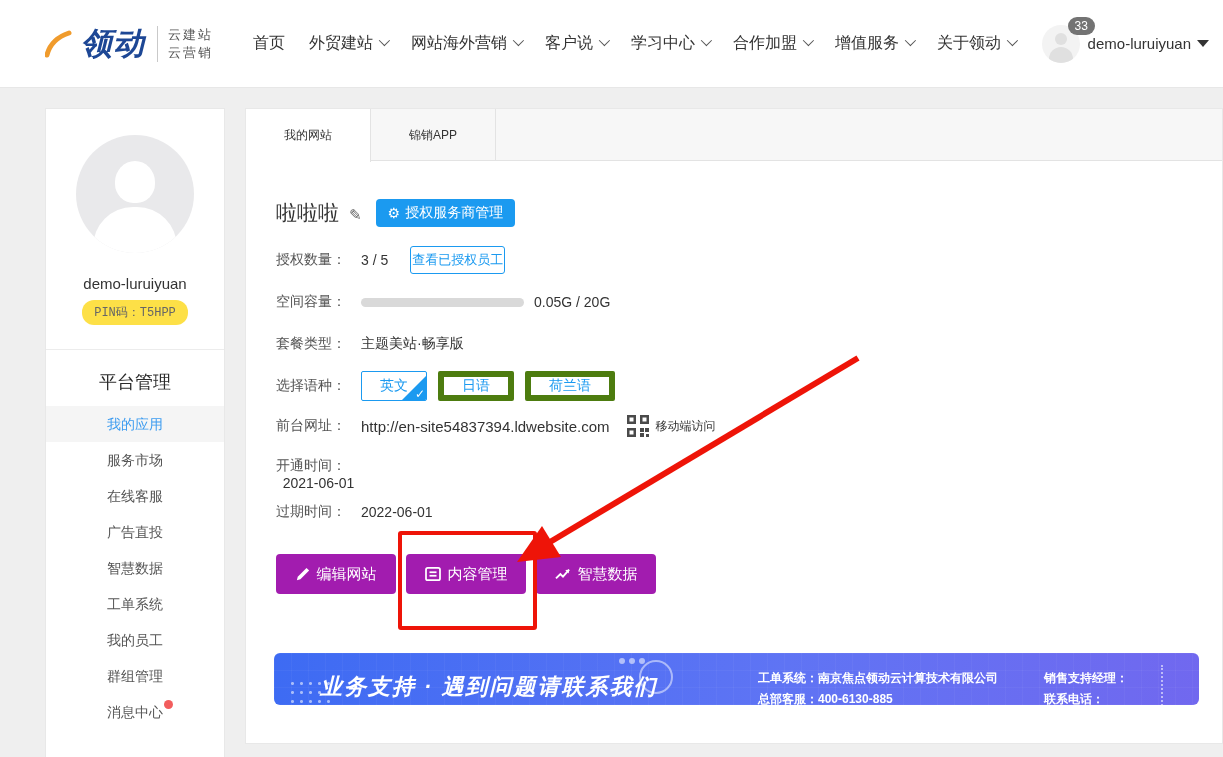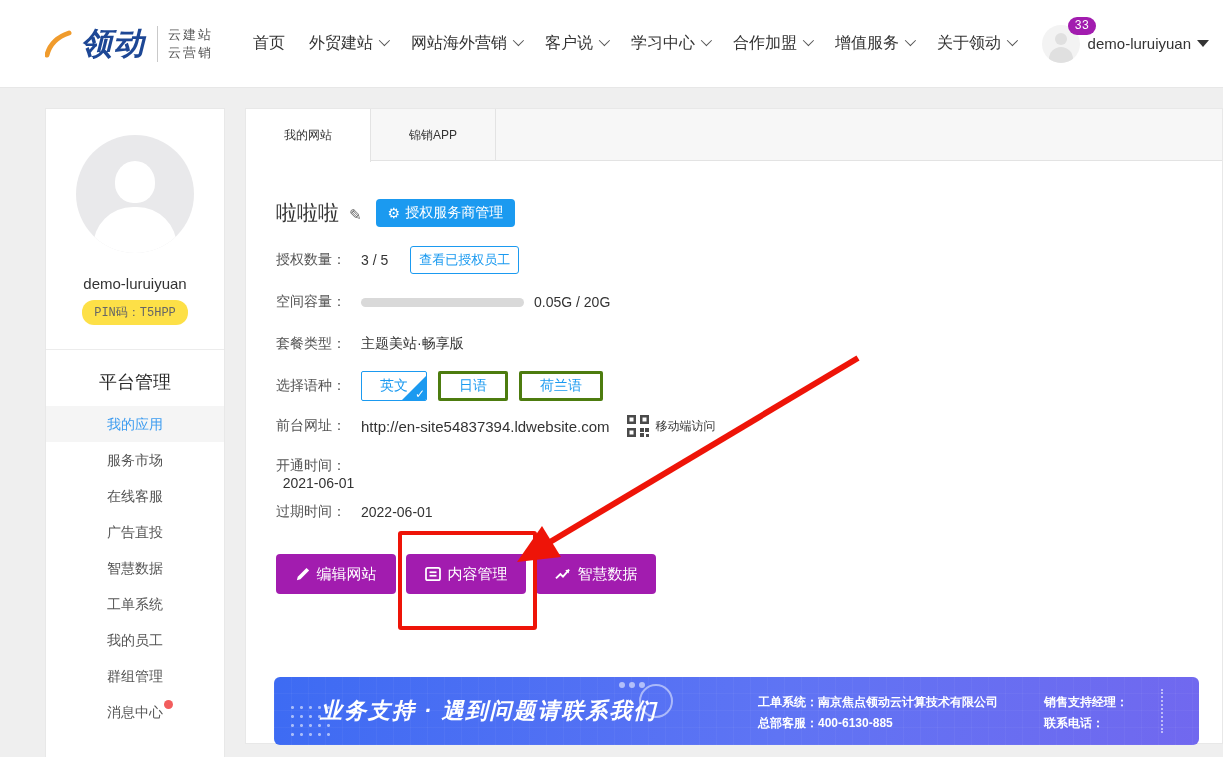--- a/index.html
+++ b/index.html
@@ -15,22 +15,22 @@
   .logo-divider { width:1px; height:36px; background:#c9c9c9; margin:0 10px 0 12px; }
   .tagline { font-size:13px; color:#555; line-height:18px; letter-spacing:2px; }
   .nav { display:flex; align-items:center; gap:24px; margin-left:18px; }
   .nav-item { display:flex; align-items:center; gap:6px; font-size:16px; color:#333; cursor:pointer; white-space:nowrap; }
   .chev { width:8px; height:8px; border-right:1.6px solid #555; border-bottom:1.6px solid #555;
     transform:rotate(45deg) translateY(-2px); margin-top:-4px; }
   .user-area { display:flex; align-items:center; margin-left:auto; margin-right:14px; position:relative; }
   .user-avatar { width:38px; height:38px; border-radius:50%; background:#f3f3f3; position:relative; overflow:hidden; }
   .user-avatar .head { position:absolute; left:13px; top:8px; width:12px; height:12px; border-radius:50%; background:#e0e0e0; }
   .user-avatar .body { position:absolute; left:7px; top:22px; width:24px; height:16px; border-radius:12px 12px 0 0; background:#e0e0e0; }
-  .user-badge { position:absolute; left:26px; top:-8px; background:#a21caf; color:#fff; font-size:12px;
-    padding:1px 7px; border-radius:9px; line-height:16px;font-family:Liberation Mono, monospace; }
+  .user-badge { position:absolute; left:26px; top:-8px; background:#737373; color:#fff; font-size:12px;
+    padding:1px 7px; border-radius:9px; line-height:16px; }
   .user-name { font-size:15px; color:#333; margin:0 6px 0 8px; }
   .caret-down { width:0; height:0; border-left:6px solid transparent; border-right:6px solid transparent; border-top:7px solid #333; }
 
   
   .sidebar { position:absolute; left:45px; top:108px; width:180px; height:700px; background:#fff;
     border:1px solid #e8e8e8; }
   .profile { text-align:center; padding-top:26px; padding-bottom:24px; border-bottom:1px solid #ececec; }
   .profile-avatar { width:118px; height:118px; border-radius:50%; background:#e9e9eb; margin:0 auto; position:relative; overflow:hidden; }
   .profile-avatar .head { position:absolute; left:39px; top:26px; width:40px; height:42px; border-radius:50% 50% 46% 46%; background:#fff; }
   .profile-avatar .body { position:absolute; left:17px; top:72px; width:84px; height:50px; border-radius:40px 40px 0 0; background:#fff; }
@@ -58,48 +58,48 @@
     font-family:"Liberation Sans","DejaVu Sans",sans-serif; }
   .gear { font-size:14px; }
 
   .info-row { position:absolute; left:30px; display:flex; align-items:center; height:26px; }
   .info-label { width:85px; font-size:14px; color:#555; flex:0 0 auto; }
   .info-value { font-size:14px; color:#333; }
   .r1 { top:138px; } .r2 { top:180px; } .r3 { top:222px; } .r4 { top:262px; height:30px; }
   .r5 { top:304px; } .r6 { top:348px;flex-direction:column; } .r7 { top:390px; }
 
   .btn-outline-blue { background:#fff; border:1px solid #1b9af0; color:#1b9af0; font-size:13px;
-    padding:4px 8px; border-radius:3px; margin-left:22px; cursor:pointer;
+    padding:4px 1px; border-radius:3px; margin-left:22px; cursor:pointer;
     font-family:"Liberation Sans","DejaVu Sans",sans-serif; }
 
   .progress-track { width:163px; height:9px; background:#d9d9d9; border-radius:5px; overflow:hidden; }
   .progress-fill { height:100%; background:#3fc563; border-radius:5px 0 0 5px; }
   .capacity-text { font-size:14px; color:#333; margin-left:10px; }
 
-  .lang-btn { position:relative; height:30px; padding:0 18px; background:#fff; border:3px solid #4d7c0f;
+  .lang-btn { position:relative; height:30px; padding:0 18px; background:#fff; border:6px solid #4d7c0f;
     color:#1b9af0; font-size:14px; border-radius:2px; margin-right:11px; cursor:pointer;
     font-family:"Liberation Sans","DejaVu Sans",sans-serif; }
   .lang-btn.selected { border:1px solid #1b9af0; overflow:hidden; }
   .lang-corner { position:absolute; right:0; bottom:0; width:0; height:0;
     border-left:24px solid transparent; border-bottom:24px solid #1b9af0; }
   .lang-check { position:absolute; right:1px; bottom:-1px; color:#fff; font-size:12px; font-weight:bold; }
 
   .url-text { font-size:15px; color:#333; }
   .qr-wrap { display:flex; align-items:center; margin-left:16px; }
   .qr-icon { width:24px; height:24px; }
   .mobile-label { font-size:12px; color:#333; margin-left:6px; }
 
   .actions { position:absolute; left:30px; top:445px; display:flex; gap:10px; }
   .action-btn { width:120px; height:40px; background:#a21caf; border:none; border-radius:4px; color:#fff;
     font-size:15px; cursor:pointer; display:flex; align-items:center; justify-content:center; gap:7px;
     font-family:"Liberation Sans","DejaVu Sans",sans-serif; }
   .action-btn svg { flex:0 0 auto; }
 
   
-  .banner { position:absolute; left:28px; top:568px; width:925px; height:68px; border-radius:6px;
+  .banner { position:absolute; left:28px; top:544px; width:925px; height:52px; border-radius:6px;
     background:linear-gradient(100deg,#3d6bf3 0%,#5f74f4 55%,#7168ef 100%); overflow:hidden; color:#fff; }
   .banner-grid { position:absolute; inset:0;
     background-image:repeating-linear-gradient(0deg,rgba(255,255,255,.07) 0 1px,transparent 1px 17px),
                      repeating-linear-gradient(90deg,rgba(255,255,255,.07) 0 1px,transparent 1px 17px);
     opacity:.6; }
   .banner-title { position:absolute; left:46px; top:19px; font-size:22px; font-weight:bold; font-style:italic;
     letter-spacing:2px; white-space:nowrap; }
   .banner-dots { position:absolute; left:14px; top:26px; width:46px; height:34px;
     background-image:radial-gradient(rgba(255,255,255,.55) 1.3px, transparent 1.6px); background-size:9px 9px; }
   .banner-col { position:absolute; top:15px; font-size:12px; font-weight:bold; line-height:21px; white-space:nowrap; }

